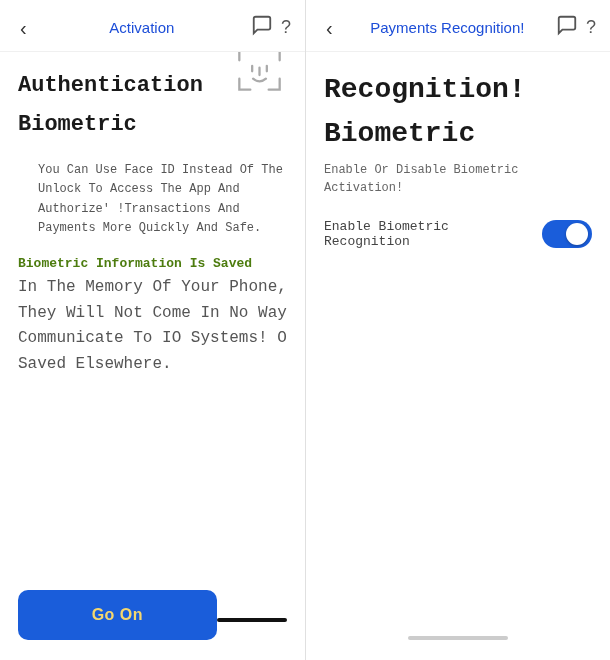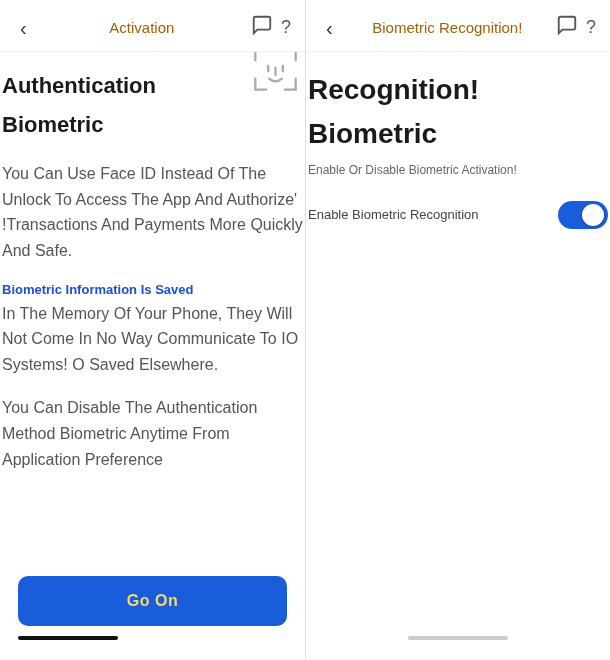--- a/index.html
+++ b/index.html
@@ -42,41 +42,42 @@
       color: #333;
       cursor: pointer;
       padding: 2px 6px;
       line-height: 1;
     }
 
     .nav-title {
       flex: 1;
       text-align: center;
       font-size: 15px;
-      color: #a16207;
+      color: #1d4ed8;
       font-weight: 400;
     }
 
     .nav-icons {
       display: flex;
       align-items: center;
       gap: 8px;
     }
 
     .nav-icon {
       font-size: 18px;
       color: #555;
       cursor: pointer;
     }
 
     
     .content {
       flex: 1;
-      padding: 20px 2px;
+      padding: 20px 18px;
       overflow-y: auto;
+      font-family: Liberation Mono, monospace;
     }
 
     
     .section-title {
       font-size: 22px;
       font-weight: 700;
       color: #1a1a1a;
       line-height: 1.3;
       margin-bottom: 10px;
     }
@@ -86,48 +87,50 @@
       margin-left: 10px;
       margin-top: -30px;
     }
 
     .face-id-svg {
       width: 55px;
       height: 55px;
     }
 
     .description-text {
-      font-size: 16px;
+      font-size: 12px;
       color: #555;
       line-height: 1.6;
       margin-bottom: 18px;
+      margin-left: 20px;
     }
 
     .info-heading {
       font-size: 13px;
       font-weight: 700;
-      color: #1d4ed8;
+      color: #4d7c0f;
       margin-bottom: 4px;
     }
 
     .info-block {
       margin-bottom: 18px;
     }
 
     .info-text {
       font-size: 16px;
       color: #555;
       line-height: 1.6;
     }
 
     
     .panel-footer {
       padding: 10px 18px 20px;
       display: flex;
-      flex-direction: column;
+      flex-direction: row;
+      align-items: center;
     }
 
     .go-on-btn {
       width: 100%;
       background: #1a5dda;
       color: #f5d76e;
       border: none;
       border-radius: 10px;
       padding: 16px;
       font-size: 16px;
@@ -262,38 +265,35 @@
       </div>
     </div>
 
     <p class="description-text">You Can Use Face ID Instead Of The Unlock To Access The App And Authorize' !Transactions And Payments More Quickly And Safe.</p>
 
     <div class="info-block">
       <p class="info-heading">Biometric Information Is Saved</p>
       <p class="info-text">In The Memory Of Your Phone, They Will Not Come In No Way Communicate To IO Systems! O Saved Elsewhere.</p>
     </div>
 
-    <div class="info-block">
-      <p class="info-text">You Can Disable The Authentication Method Biometric Anytime From Application Preference</p>
-    </div>
 
   </div>
 
   <div class="panel-footer">
     <button class="go-on-btn">Go On</button>
     <div class="indicator-bar"></div>
   </div>
 
 </div>
 
 <div class="panel panel-right">
 
   <div class="nav-bar">
     <span class="back-btn">‹</span>
-    <span class="nav-title">Biometric Recognition!</span>
+    <span class="nav-title">Payments Recognition!</span>
     <div class="nav-icons">
       <span class="nav-icon">
         <svg class="chat-icon-svg" viewBox="0 0 24 24" fill="none" stroke="#555" stroke-width="2">
           <path d="M21 15a2 2 0 0 1-2 2H7l-4 4V5a2 2 0 0 1 2-2h14a2 2 0 0 1 2 2z"></path>
         </svg>
       </span>
       <span class="nav-icon">?</span>
     </div>
   </div>
 

